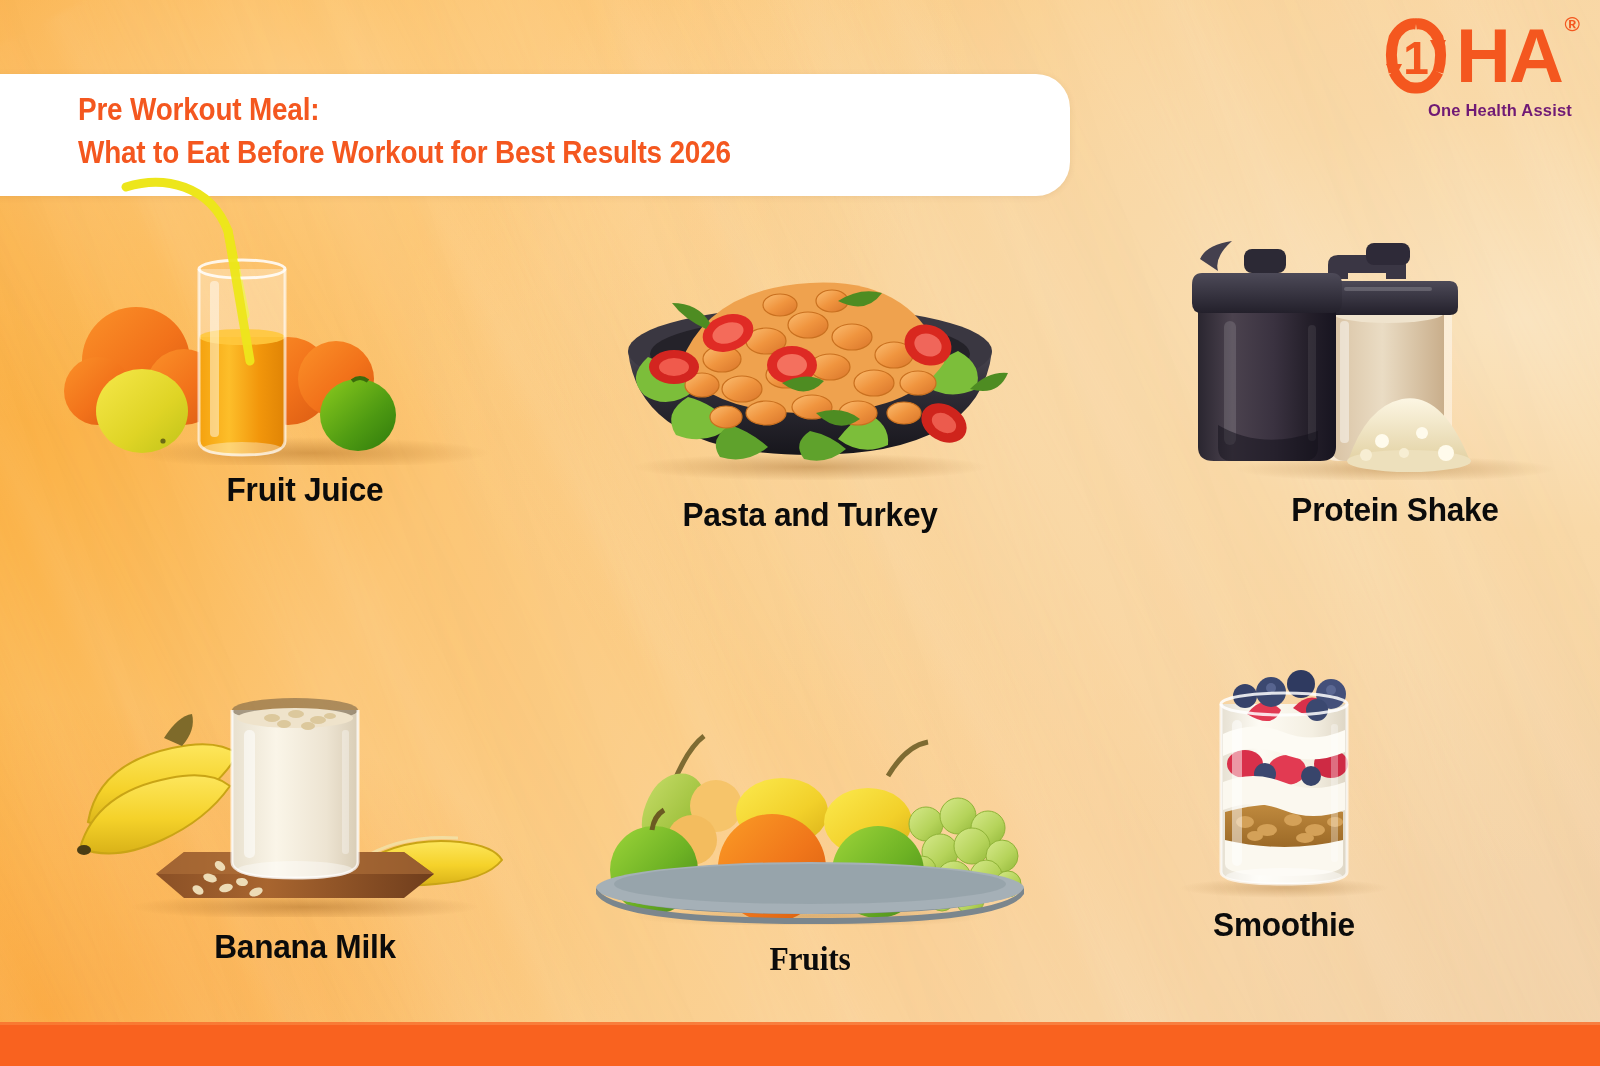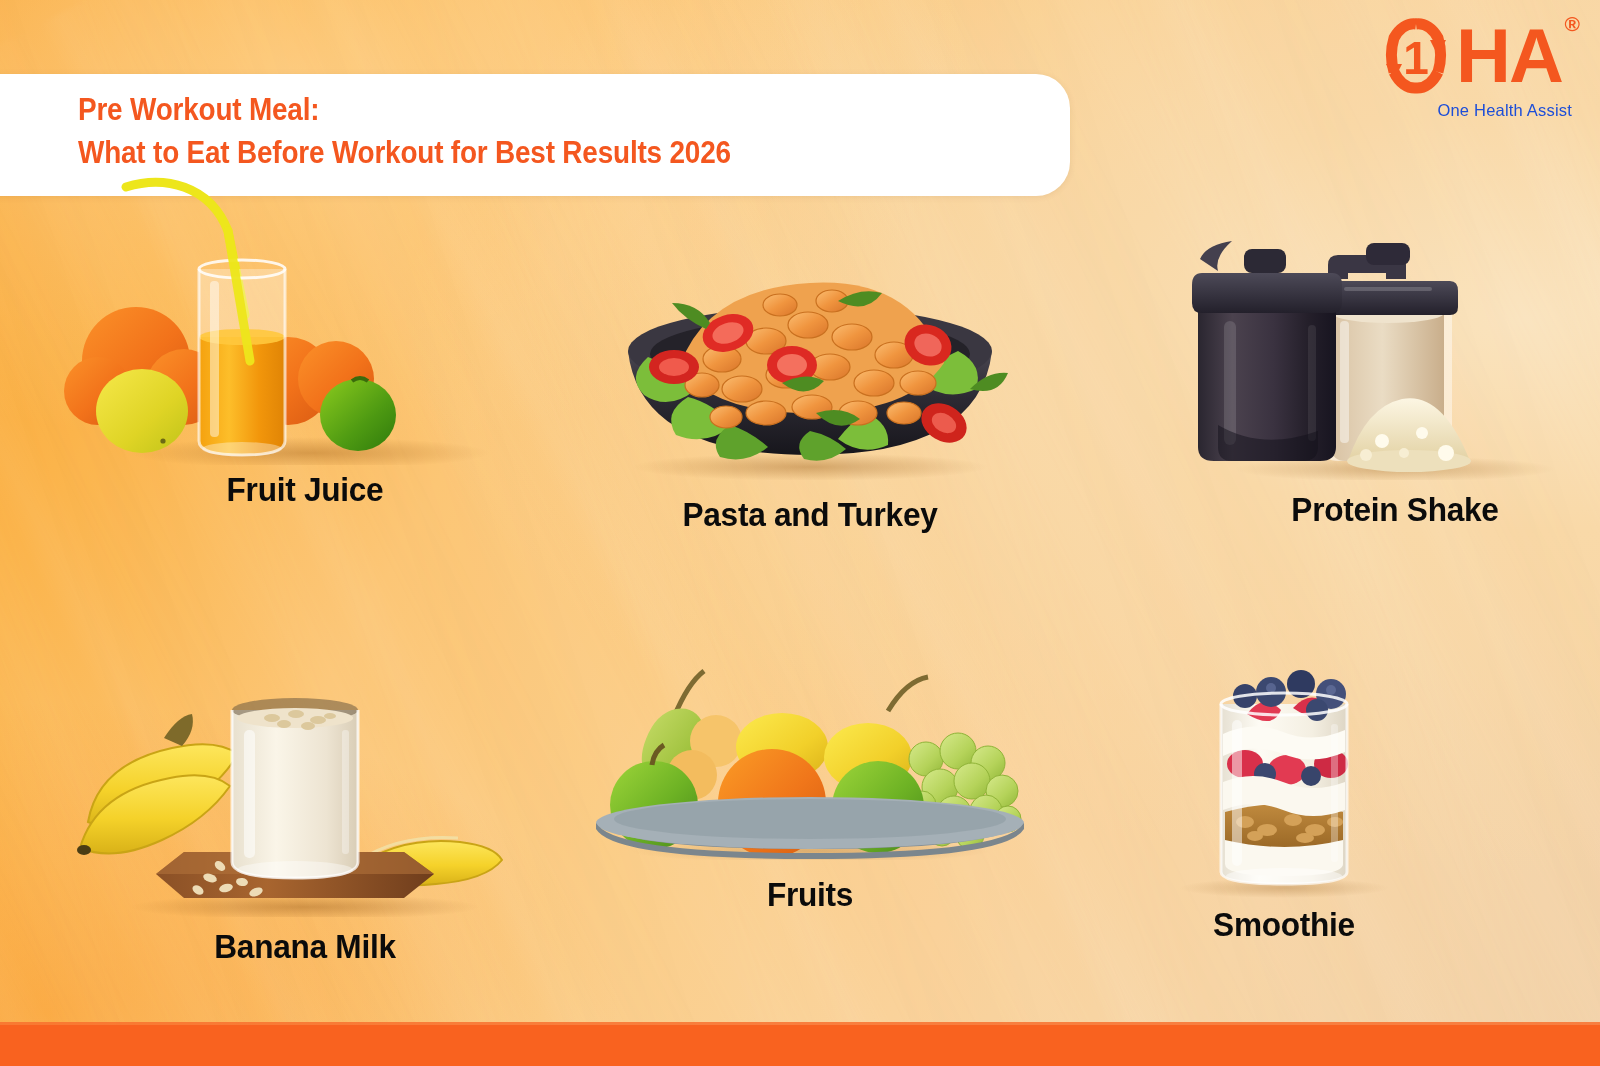--- a/index.html
+++ b/index.html
@@ -74,40 +74,40 @@
   }
 
   
   #logo { position:absolute; right:24px; top:8px; width:216px; height:116px; }
   #logo .reg {
     position:absolute; right:-4px; top:4px;
     font-size:21px; color:#F4571F; font-weight:600;
   }
   #logo .tagline {
     position:absolute; right:4px; bottom:4px;
-    font-size:16.5px; font-weight:400; color:#1d4ed8;
+    font-size:16.5px; font-weight:700; color:#701a75;
     letter-spacing:.2px;
   }
 
   
   .item { position:absolute; }
   .caption {
     position:absolute; width:100%; text-align:center;
     color:#0B0B0B; font-weight:700; font-size:34px;
     letter-spacing:-.3px; white-space:nowrap;
     transform:scaleX(.93);
   }
   .art { position:absolute; left:0; top:0; }
 
   
   #it-juice   { left:60px;  top:165px;  width:490px; height:370px; }
   #it-pasta   { left:570px; top:255px;  width:480px; height:290px; }
   #it-protein { left:1160px;top:225px;  width:470px; height:320px; }
   #it-banana  { left:60px;  top:672px;  width:490px; height:315px; }
-  #it-fruits  { left:570px; top:635px;  width:480px; height:290px; }
+  #it-fruits  { left:570px; top:700px;  width:480px; height:290px;font-family:Liberation Serif, serif; }
   #it-smooth  { left:1049px;top:640px;  width:470px; height:325px; }
 
   
   #bottombar {
     position:absolute; left:0; right:0; bottom:0; height:41px;
     background:#F9621F;
   }
   #bottombar .hair {
     position:absolute; left:0; right:0; top:-3px; height:3px;
     background:#F8702E; opacity:.85;

